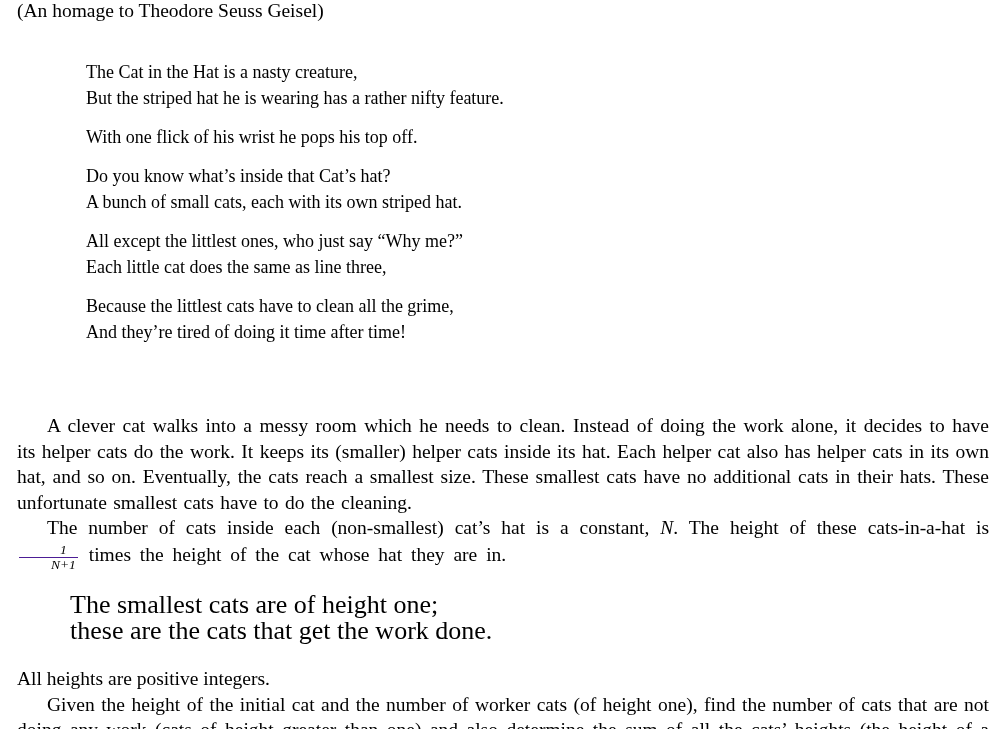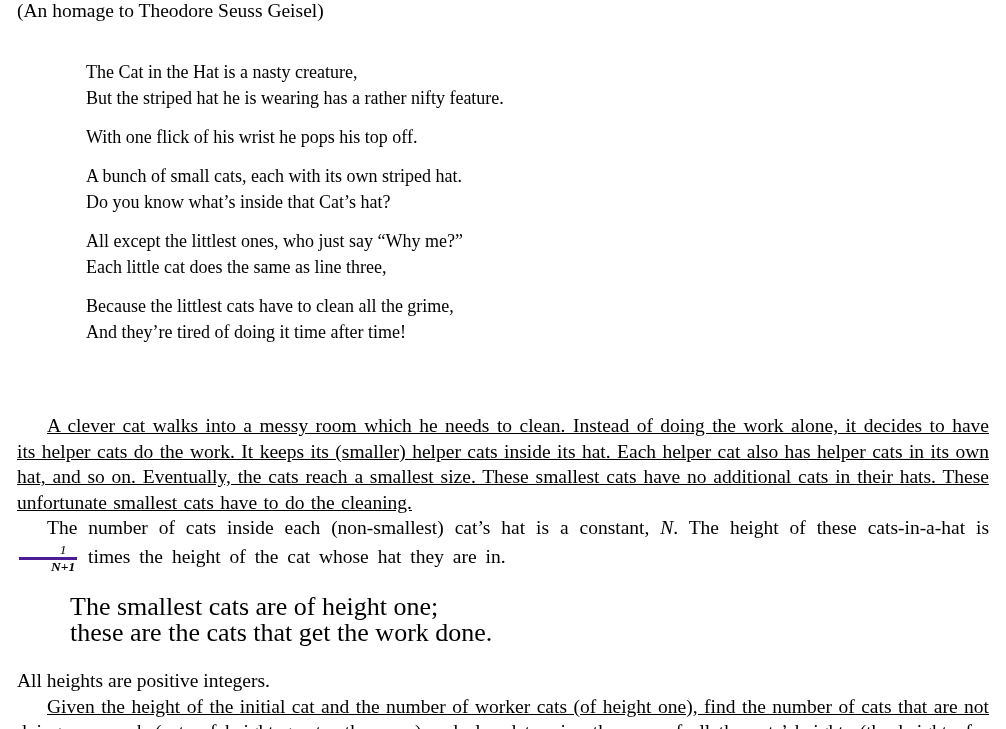--- a/index.html
+++ b/index.html
@@ -72,33 +72,31 @@
     position: relative;
     top: 0.15em;
   }
   .frac .num {
     display: block;
     font-style: italic;
     padding: 0 2px;
   }
   .frac .den {
     display: block;
-    border-top: 3px solid #4c1d95;
+    border-top: 1px solid #4c1d95;
     font-style: italic;
     padding: 0 2px;
-    font-weight: bold;
   }
   .verse-block {
     padding-left: 53px;
     font-size: 26px;
     line-height: 26px;
   }
   .spread-wide {
     word-spacing: 1.5px;
-    text-decoration: underline;
   }
   .spread-extra {
     word-spacing: 4px;
   }
 </style>
 </head>
 <body>
 
 <div class="page">
 
@@ -110,22 +108,22 @@
     <div class="stanza">
       <div class="line">The Cat in the Hat is a nasty creature,</div>
       <div class="line">But the striped hat he is wearing has a rather nifty feature.</div>
     </div>
     <div class="gap-sm"></div>
     <div class="stanza">
       <div class="line">With one flick of his wrist he pops his top off.</div>
     </div>
     <div class="gap-sm"></div>
     <div class="stanza">
+      <div class="line">Do you know what’s inside that Cat’s hat?</div>
       <div class="line">A bunch of small cats, each with its own striped hat.</div>
-      <div class="line">Do you know what’s inside that Cat’s hat?</div>
     </div>
     <div class="gap-sm"></div>
     <div class="stanza">
       <div class="line">All except the littlest ones, who just say “Why me?”</div>
       <div class="line">Each little cat does the same as line three,</div>
     </div>
     <div class="gap-sm"></div>
     <div class="stanza">
       <div class="line">Because the littlest cats have to clean all the grime,</div>
       <div class="line">And they’re tired of doing it time after time!</div>

